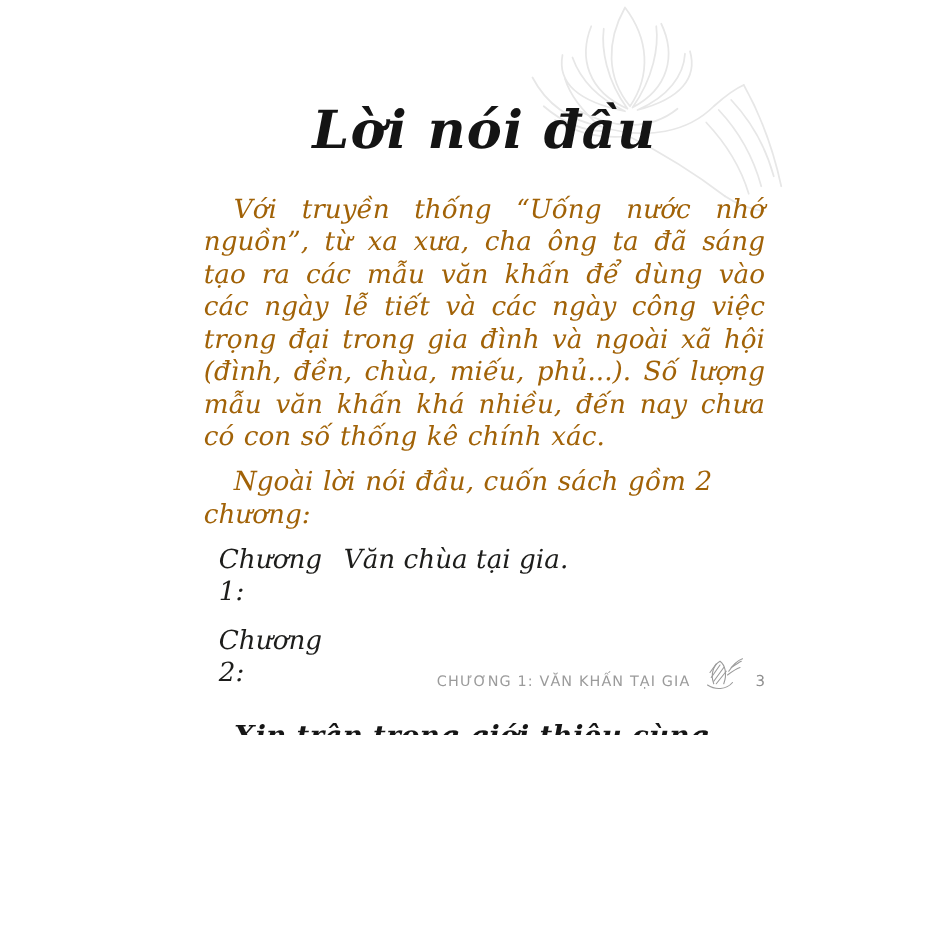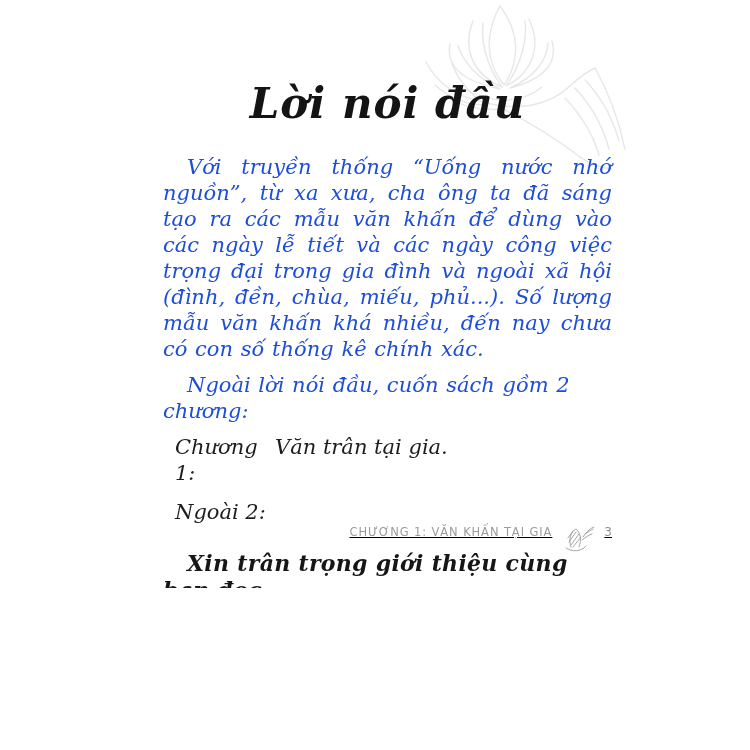--- a/index.html
+++ b/index.html
@@ -35,21 +35,21 @@
     font-size: 42px;
     line-height: 1.15;
     color: #141414;
     letter-spacing: 1px;
   }
   .body-par {
     margin: 0 0 10px 0;
     font-style: italic;
     font-size: 21px;
     line-height: 26px;
-    color: #1d4ed8;
+    color: #a16207;
     text-align: justify;
     text-indent: 24px;
     word-spacing: 1px;
   }
   .body-par.single { text-align: left; margin-top: 4px; }
   .chapter-row {
     display: flex;
     margin: 0 0 0 12px;
     padding-bottom: 13px;
     font-style: italic;
@@ -67,23 +67,22 @@
     font-size: 22px;
     line-height: 27px;
     color: #161616;
     letter-spacing: 0.3px;
   }
   .footer {
     position: absolute;
     right: 138px;
     bottom: 36px;
     display: flex;
-    align-items: flex-start;
+    align-items: flex-end;
     gap: 9px;
-    text-decoration: underline;
   }
   .running-title {
     font-family: "DejaVu Sans", "Liberation Sans", sans-serif;
     font-size: 11.5px;
     letter-spacing: 0.9px;
     color: #9b9b9b;
     white-space: nowrap;
   }
   .footer-icon { width: 34px; height: 27px; }
   .page-number {
@@ -124,25 +123,25 @@
 
     <h1 class="title">Lời nói đầu</h1>
 
     <p class="body-par">Với truyền thống “Uống nước nhớ nguồn”, từ xa xưa, cha ông ta đã sáng tạo ra các mẫu văn khấn để dùng vào các ngày lễ tiết và các ngày công việc trọng đại trong gia đình và ngoài xã hội (đình, đền, chùa, miếu, phủ...). Số lượng mẫu văn khấn khá nhiều, đến nay chưa có con số thống kê chính xác.</p>
 
 
     <p class="body-par single">Ngoài lời nói đầu, cuốn sách gồm 2 chương:</p>
 
     <div class="chapter-row">
       <span class="chapter-label">Chương 1:</span>
-      <span class="chapter-text">Văn trân tại gia.</span>
+      <span class="chapter-text">Văn chùa tại gia.</span>
     </div>
 
     <div class="chapter-row">
-      <span class="chapter-label">Ngoài 2:</span>
+      <span class="chapter-label">Chương 2:</span>
     </div>
 
     <p class="closing">Xin trân trọng giới thiệu cùng bạn đọc.</p>
 
   </div>
 
   <div class="footer">
     <span class="running-title">CHƯƠNG 1: VĂN KHẤN TẠI GIA</span>
 
     <svg class="footer-icon" viewBox="0 0 34 27" fill="none" stroke="#9b9b9b" stroke-width="0.9" stroke-linecap="round" stroke-linejoin="round">

